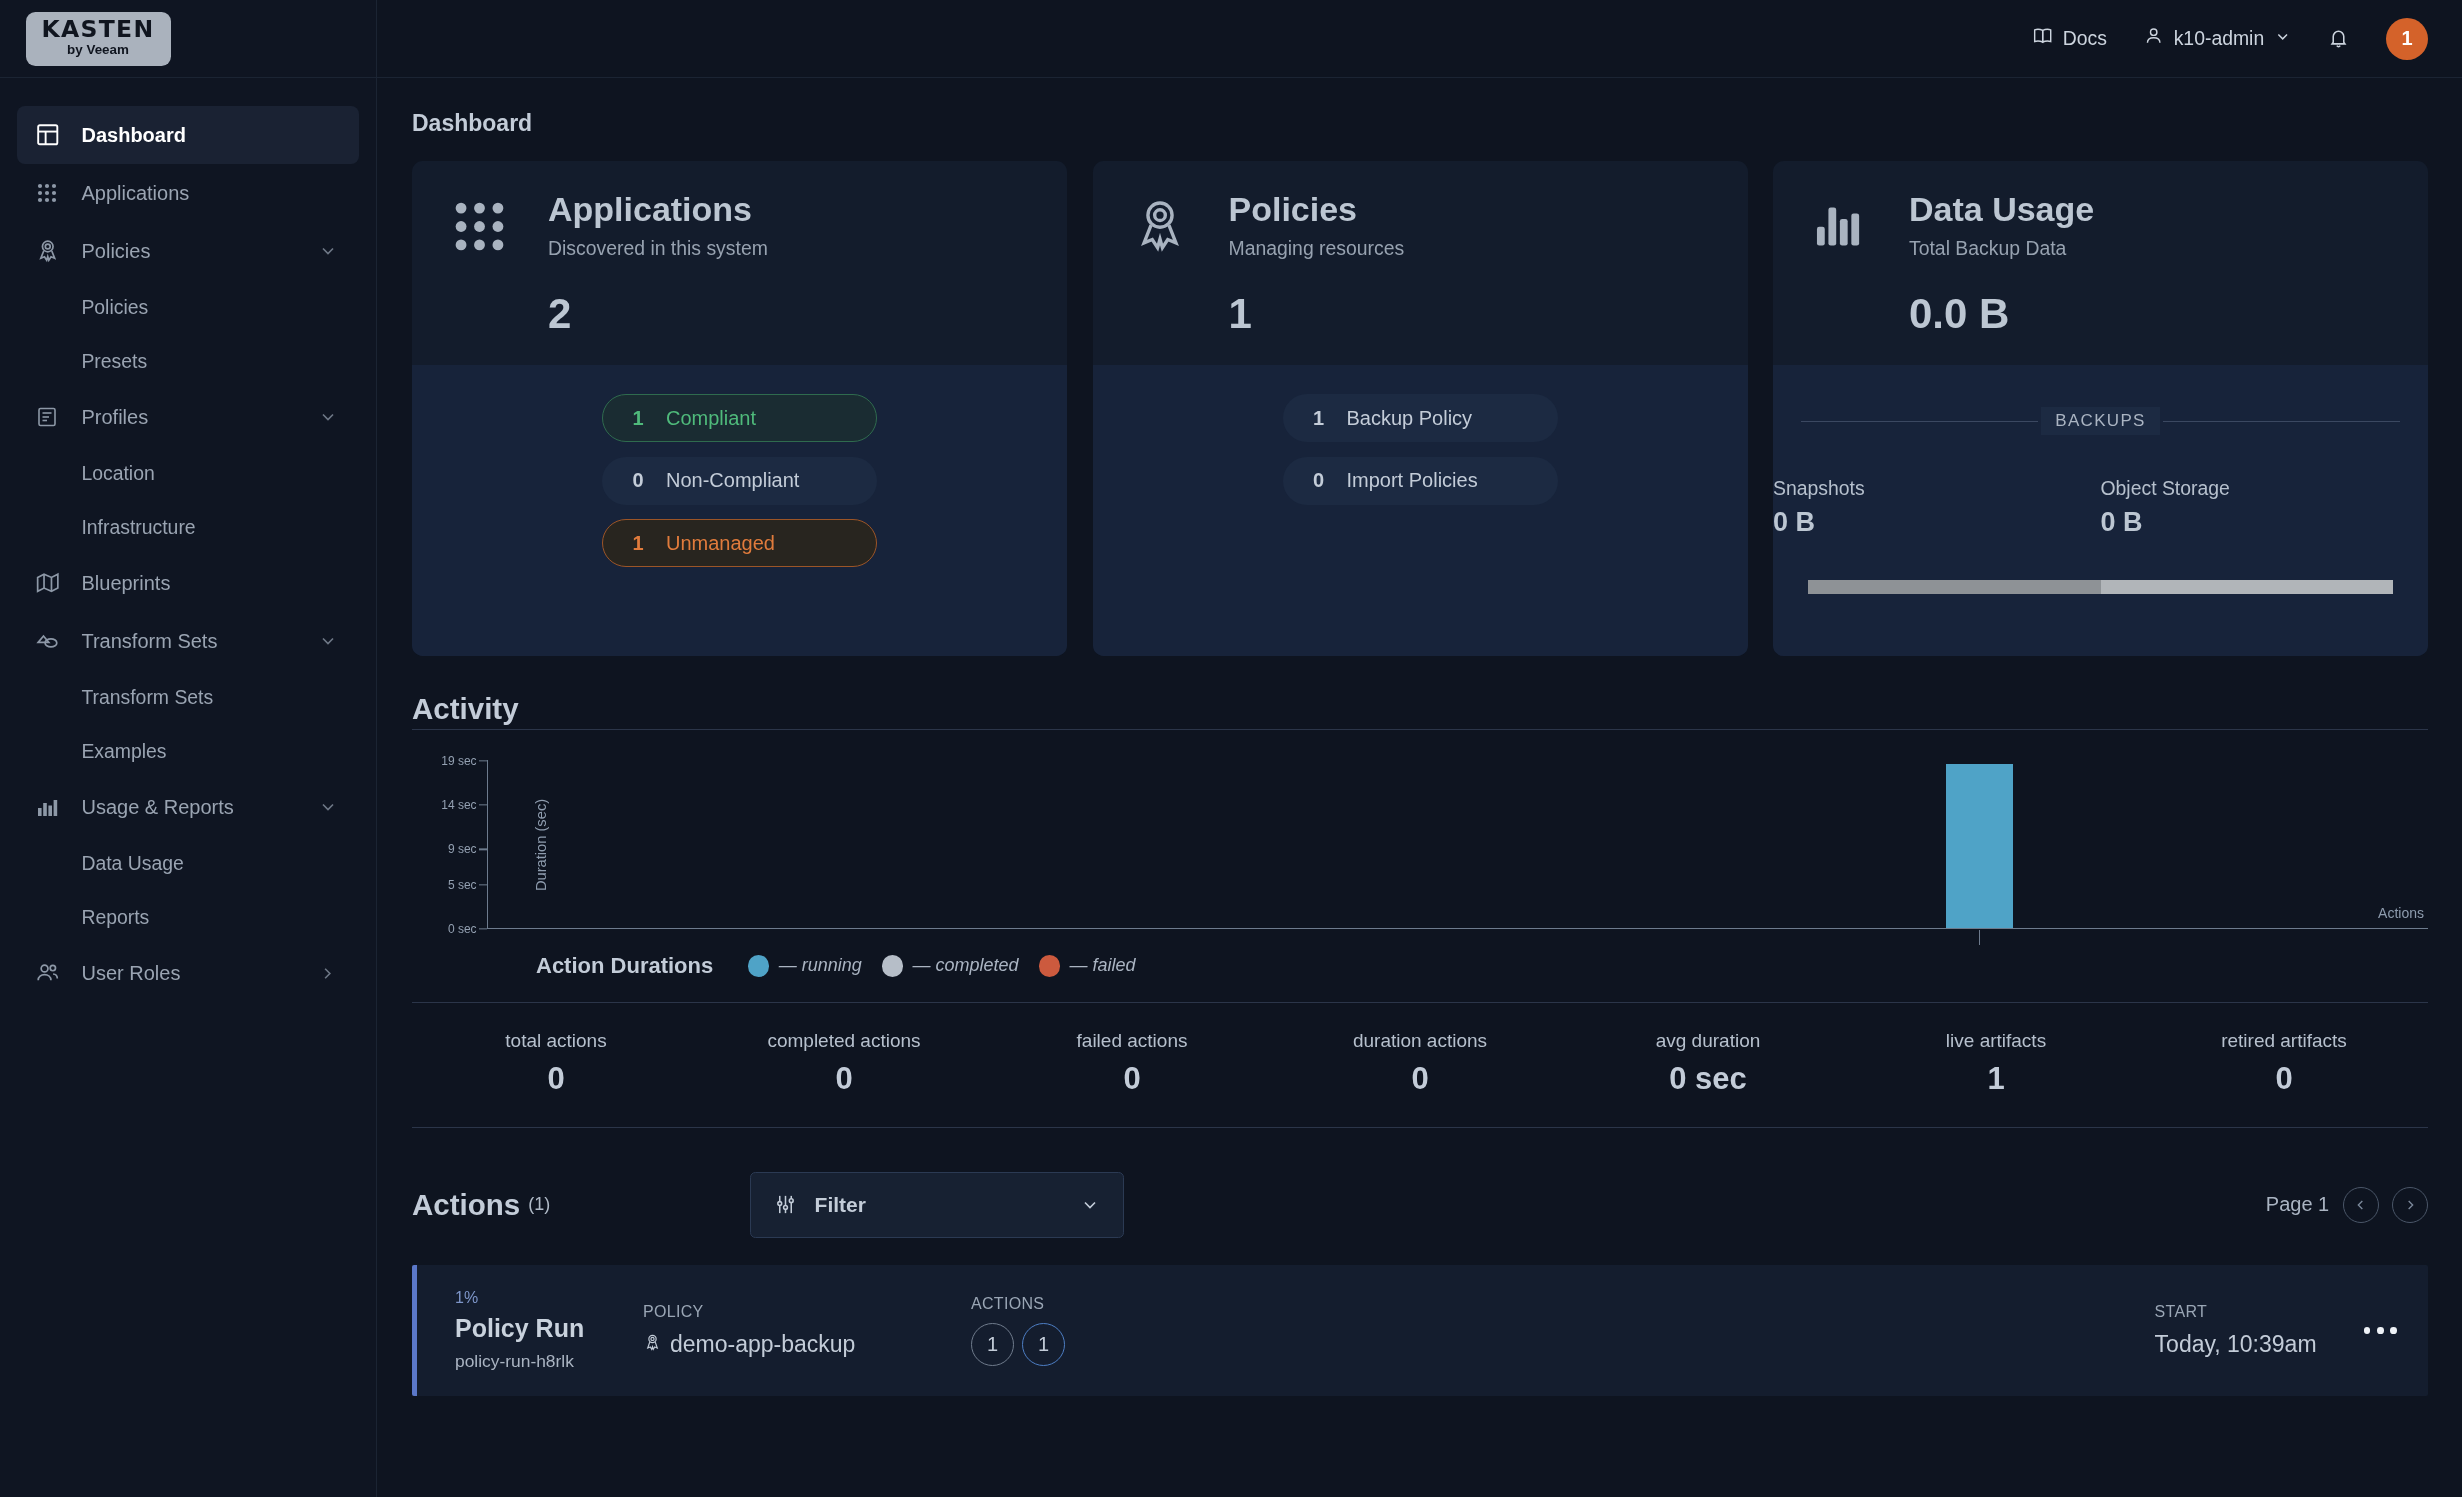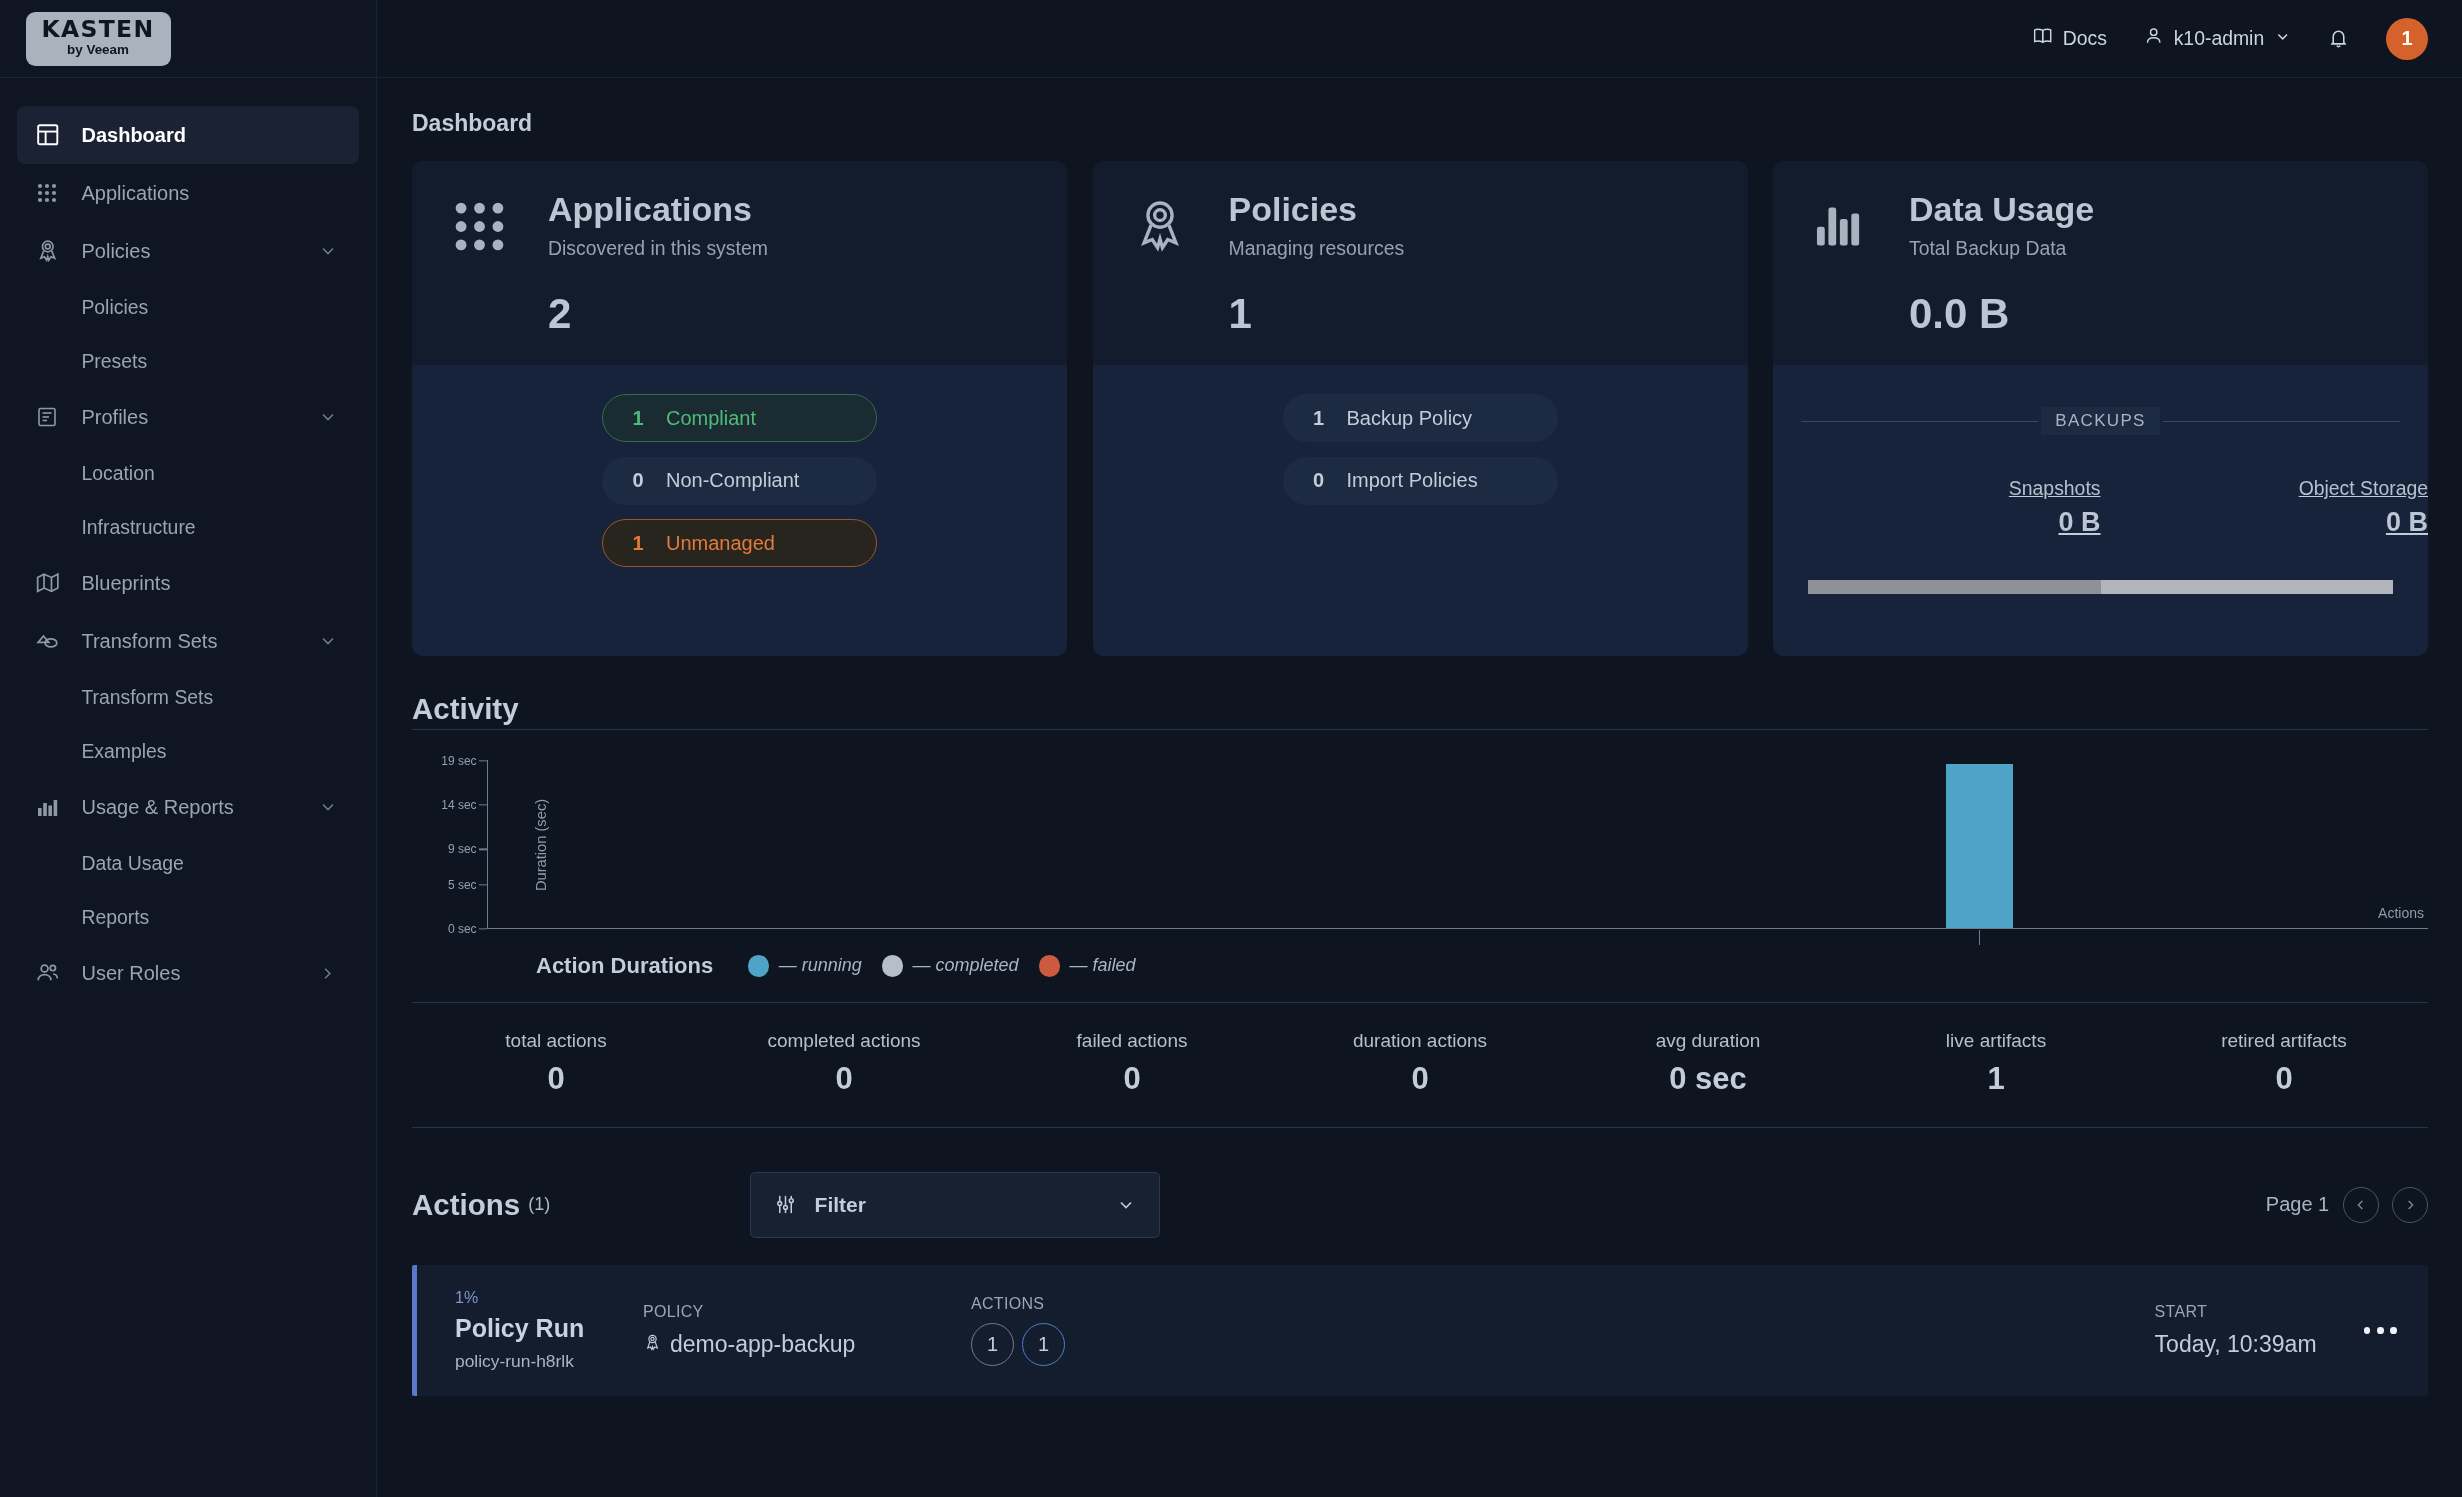--- a/index.html
+++ b/index.html
@@ -117,21 +117,21 @@
   .dusep {
     display: flex; align-items: center; width: 100%;
     padding: 0 28px; margin-top: 13.4px;
   }
   .dusep .ln { flex: 1; height: 1.3px; background: #3b4861; }
   .dusep .lb {
     font-size: 17px; letter-spacing: 1.3px; color: #aab4c2;
     background: #1c2a42; padding: 4px 14.7px; margin: 0 2.7px;
   }
   .duvals { display: flex; width: 100%; margin-top: 27px; }
-  .duval { flex: 1; text-align: right; text-decoration: underline; }
+  .duval { flex: 1; text-align: left; }
   .duval .t { font-size: 19.4px; color: #b6c0cd; }
   .duval .v { font-size: 27px; font-weight: 700; color: #bcc6d2; margin-top: 6.7px; }
   .dubar { display: flex; width: 100%; height: 14.7px; margin-top: 27px; padding: 0 35px; }
   .dubar .s1 { width: 50%; background: #8e9296; }
   .dubar .s2 { width: 50%; background: #b1b5b9; }
 
   
   .sec-head {
     font-size: 29.5px; font-weight: 700; color: #c3ccd8;
     margin-top: 36px; padding-bottom: 3px;
@@ -176,21 +176,21 @@
   }
   .stat { flex: 1; text-align: center; }
   .stat .t { font-size: 19px; color: #b6c0cd; }
   .stat .v { font-size: 31px; font-weight: 700; color: #c3ccd8; margin-top: 9.4px; }
 
   
   .actions-head { display: flex; align-items: center; margin-top: 44px; }
   .actions-title { font-size: 29.5px; font-weight: 700; color: #c3ccd8; }
   .actions-count { font-size: 18px; color: #b0bac7; margin-left: 8px; }
   .filter {
-    width: 410px; height: 66px; margin-left: 200px;
+    width: 374px; height: 66px; margin-left: 200px;
     background: #172132; border: 1.3px solid #2b3a53; border-radius: 5.4px;
     display: flex; align-items: center; padding: 0 23px;
     font-size: 21px; font-weight: 700; color: #c3ccd8; cursor: pointer;
   }
   .filter .fico { margin-right: 17.4px; display: flex; }
   .filter .fchev { margin-left: auto; display: flex; }
   .pager { margin-left: auto; display: flex; align-items: center; gap: 13.4px; }
   .pager .p { font-size: 20px; color: #aab4c2; }
   .pgbtn {
     width: 36px; height: 36px; border-radius: 50%;

